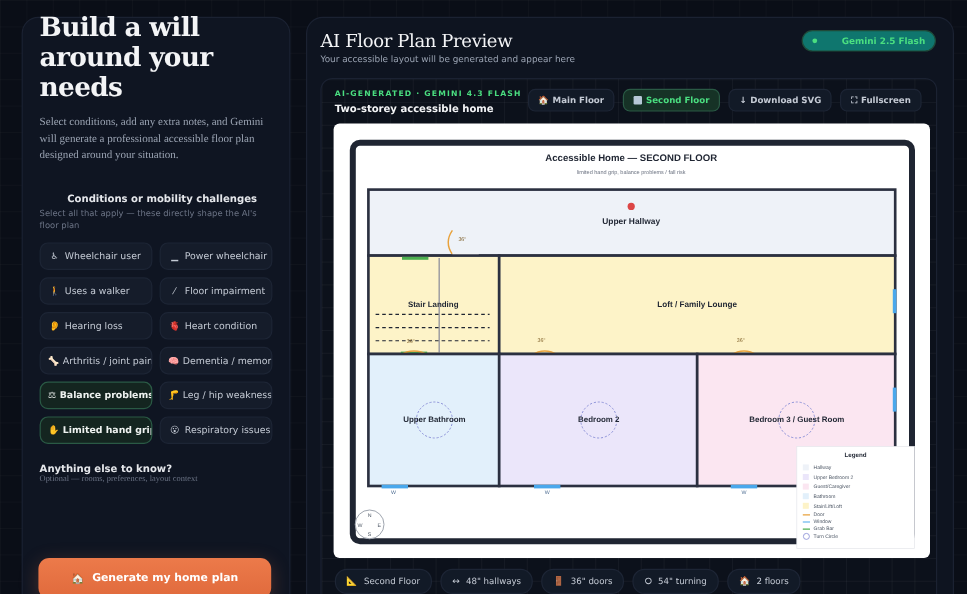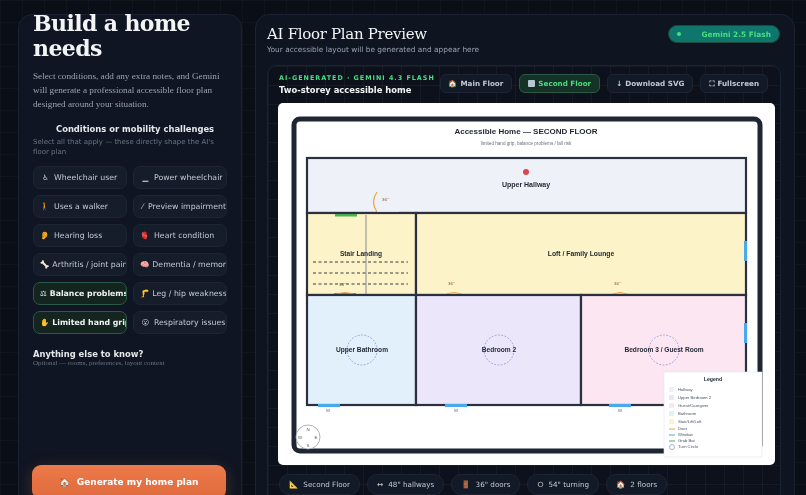--- a/index.html
+++ b/index.html
@@ -17,21 +17,21 @@
   .left-panel {
     position: absolute; left: 18px; top: 14px; width: 224px; height: 500px;
     background: #0f1522; border: 1px solid #1b2232; border-radius: 14px;
     padding: 0 14px;
   }
   .hero-title {
     font-family: "DejaVu Serif", serif; font-weight: 700; font-size: 22px;
     line-height: 25px; color: #f3f4f6; margin-top: -4px; letter-spacing: -0.6px;
   }
   .hero-sub { font-size: 9.2px; line-height: 14px; color: #9aa3b2; margin-top: 8px; font-family: Liberation Serif, serif; }
-  .sec-title { font-size: 8.4px; font-weight: 700; color: #e5e7eb; margin-top: 13px; padding-left: 23px; }
+  .sec-title { font-size: 8.4px; font-weight: 700; color: #e5e7eb; margin-top: 24px; padding-left: 23px; }
   .sec-hint { font-size: 7px; color: #6b7385; margin-top: 3px; line-height: 10px; }
   .cond-grid {
     display: grid; grid-template-columns: 94px 94px; gap: 6px 6px; margin-top: 9px;
   }
   .cond {
     height: 23px; border-radius: 7px; background: #151c2a; border: 1px solid #1d2535;
     display: flex; align-items: center; padding-left: 6px; font-size: 7.8px; color: #c4cad4;
     white-space: nowrap; overflow: hidden;
   }
   .cond.sel { background: #142520; border-color: #2a5a45; color: #eef2f0; font-weight: 700; }
@@ -97,21 +97,22 @@
     height: 21px; padding: 0 9px; border-radius: 10px; background: #121a27; border: 1px solid #1d2535;
     font-size: 7.2px; color: #c4cad4; display: flex; align-items: center; gap: 5px;
   }
   .pill .ic { font-size: 7.5px; }
 </style>
 </head>
 <body>
 
 <div class="left-panel">
   <h1 class="hero-title">
-    <div>Build a home</div>
+    <div>Build a will</div>
+    <div>around your</div>
     <div>needs</div>
   </h1>
   <p class="hero-sub">Select conditions, add any extra notes, and Gemini will generate a professional accessible floor plan designed around your situation.</p>
 
   <div class="sec-title">Conditions or mobility challenges</div>
   <div class="sec-hint">Select all that apply — these directly shape the AI's floor plan</div>
 
   <div class="cond-grid">
     <div class="cond">
         <span class="ic">♿</span>
@@ -120,21 +121,21 @@
     <div class="cond">
         <span class="ic">▁</span>
         <span>Power wheelchair</span>
       </div>
     <div class="cond">
         <span class="ic">🚶</span>
         <span>Uses a walker</span>
       </div>
     <div class="cond">
         <span class="ic">⁄</span>
-        <span>Preview impairment</span>
+        <span>Floor impairment</span>
       </div>
     <div class="cond">
         <span class="ic">👂</span>
         <span>Hearing loss</span>
       </div>
     <div class="cond">
         <span class="ic">🫀</span>
         <span>Heart condition</span>
       </div>
     <div class="cond">

